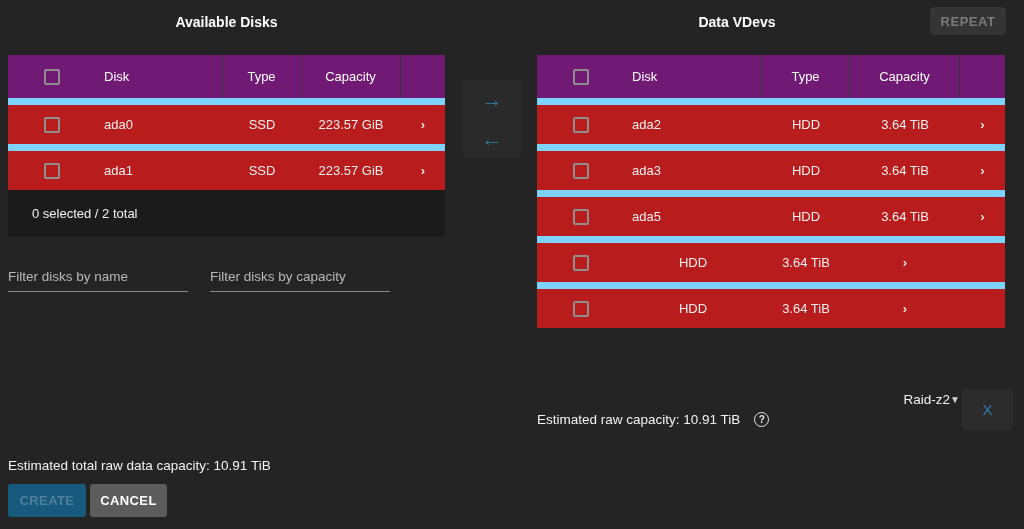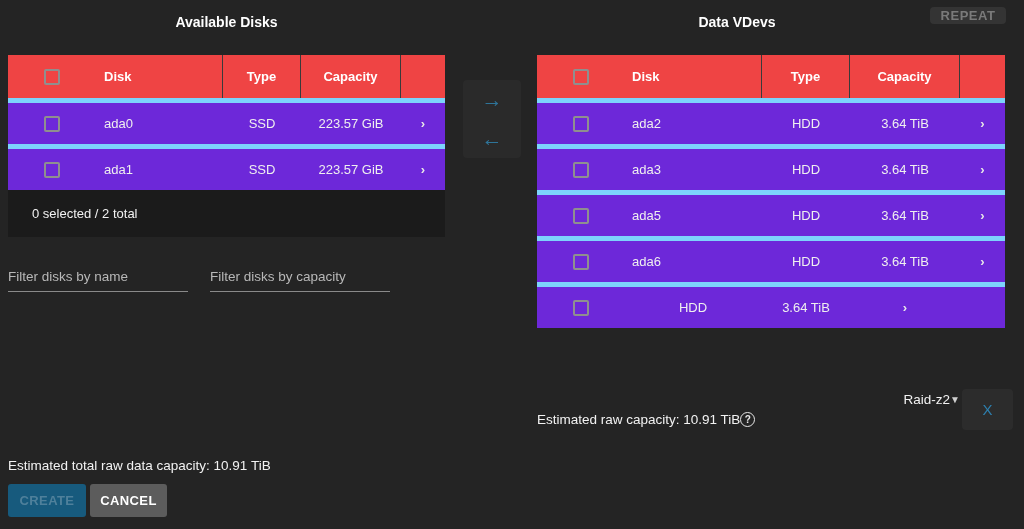--- a/index.html
+++ b/index.html
@@ -19,21 +19,21 @@
     font-weight: bold;
     color: #ffffff;
     text-align: center;
   }
   #left-title  { left: 8px;   width: 437px; }
   #right-title { left: 537px; width: 400px; }
 
   .repeat-btn {
     position: absolute;
     left: 930px; top: 7px;
-    width: 76px; height: 17px;
+    width: 76px; height: 28px;
     background: #343434;
     color: #7a7a7a;
     border: none;
     border-radius: 4px;
     font-family: inherit;
     font-size: 13px;
     font-weight: bold;
     letter-spacing: 0.5px;
     cursor: default;
   }
@@ -41,33 +41,33 @@
   .dtable { position: absolute; top: 55px; }
   #table-left  { left: 8px;   width: 437px; }
   #table-right { left: 537px; width: 468px; }
 
   .thead, .trow { display: grid; align-items: stretch; }
   #table-left  .thead, #table-left  .trow { grid-template-columns: 88px 1fr 78px 100px 44px; }
   #table-right .thead, #table-right .trow { grid-template-columns: 87px 1fr 88px 110px 45px; }
 
   .thead {
     height: 43px;
-    background: #ef4444;
-    font-weight: bold;
+    background: #701a75;
+    font-weight: normal;
     font-size: 13px;
     color: #ffffff;
   }
   .thead .cell:nth-child(2),
   .thead .cell:nth-child(3),
   .thead .cell:nth-child(4) { border-right: 1px solid #3a3a3a; }
 
   .trow {
     height: 46px;
-    background: #6d28d9;
-    border-top: 5px solid #7dd3fc;
+    background: #b91c1c;
+    border-top: 7px solid #7dd3fc;
     font-size: 13px;
   }
 
   .cell { display: flex; align-items: center; justify-content: center; }
   .cell.disk { justify-content: flex-start; padding-left: 8px; }
 
   .cb {
     width: 16px; height: 16px;
     border: 2px solid #8f8f8f;
     border-radius: 2px;
@@ -136,21 +136,21 @@
     color: #f2f2f2;
     cursor: pointer;
   }
   .raid-select .caret { font-size: 10px; color: #cfcfcf; }
 
   .raid-capacity {
     position: absolute;
     left: 537px; top: 412px;
     display: flex;
     align-items: flex-start;
-    gap: 0;
+    gap: 14px;
     font-size: 13.5px;
     color: #f2f2f2;
   }
   .help-icon {
     width: 15px; height: 15px;
     border: 1.5px solid #e8e8e8;
     border-radius: 50%;
     display: inline-flex;
     align-items: center;
     justify-content: center;
@@ -286,21 +286,20 @@
     <div class="cell">HDD</div>
     <div class="cell">3.64 TiB</div>
     <div class="cell">
         <span class="chev">›</span>
       </div>
   </div>
   <div class="trow">
     <div class="cell">
         <span class="cb"></span>
       </div>
-    <div class="cell disk">ada6</div>
     <div class="cell">HDD</div>
     <div class="cell">3.64 TiB</div>
     <div class="cell">
         <span class="chev">›</span>
       </div>
   </div>
   <div class="trow">
     <div class="cell">
         <span class="cb"></span>
       </div>

